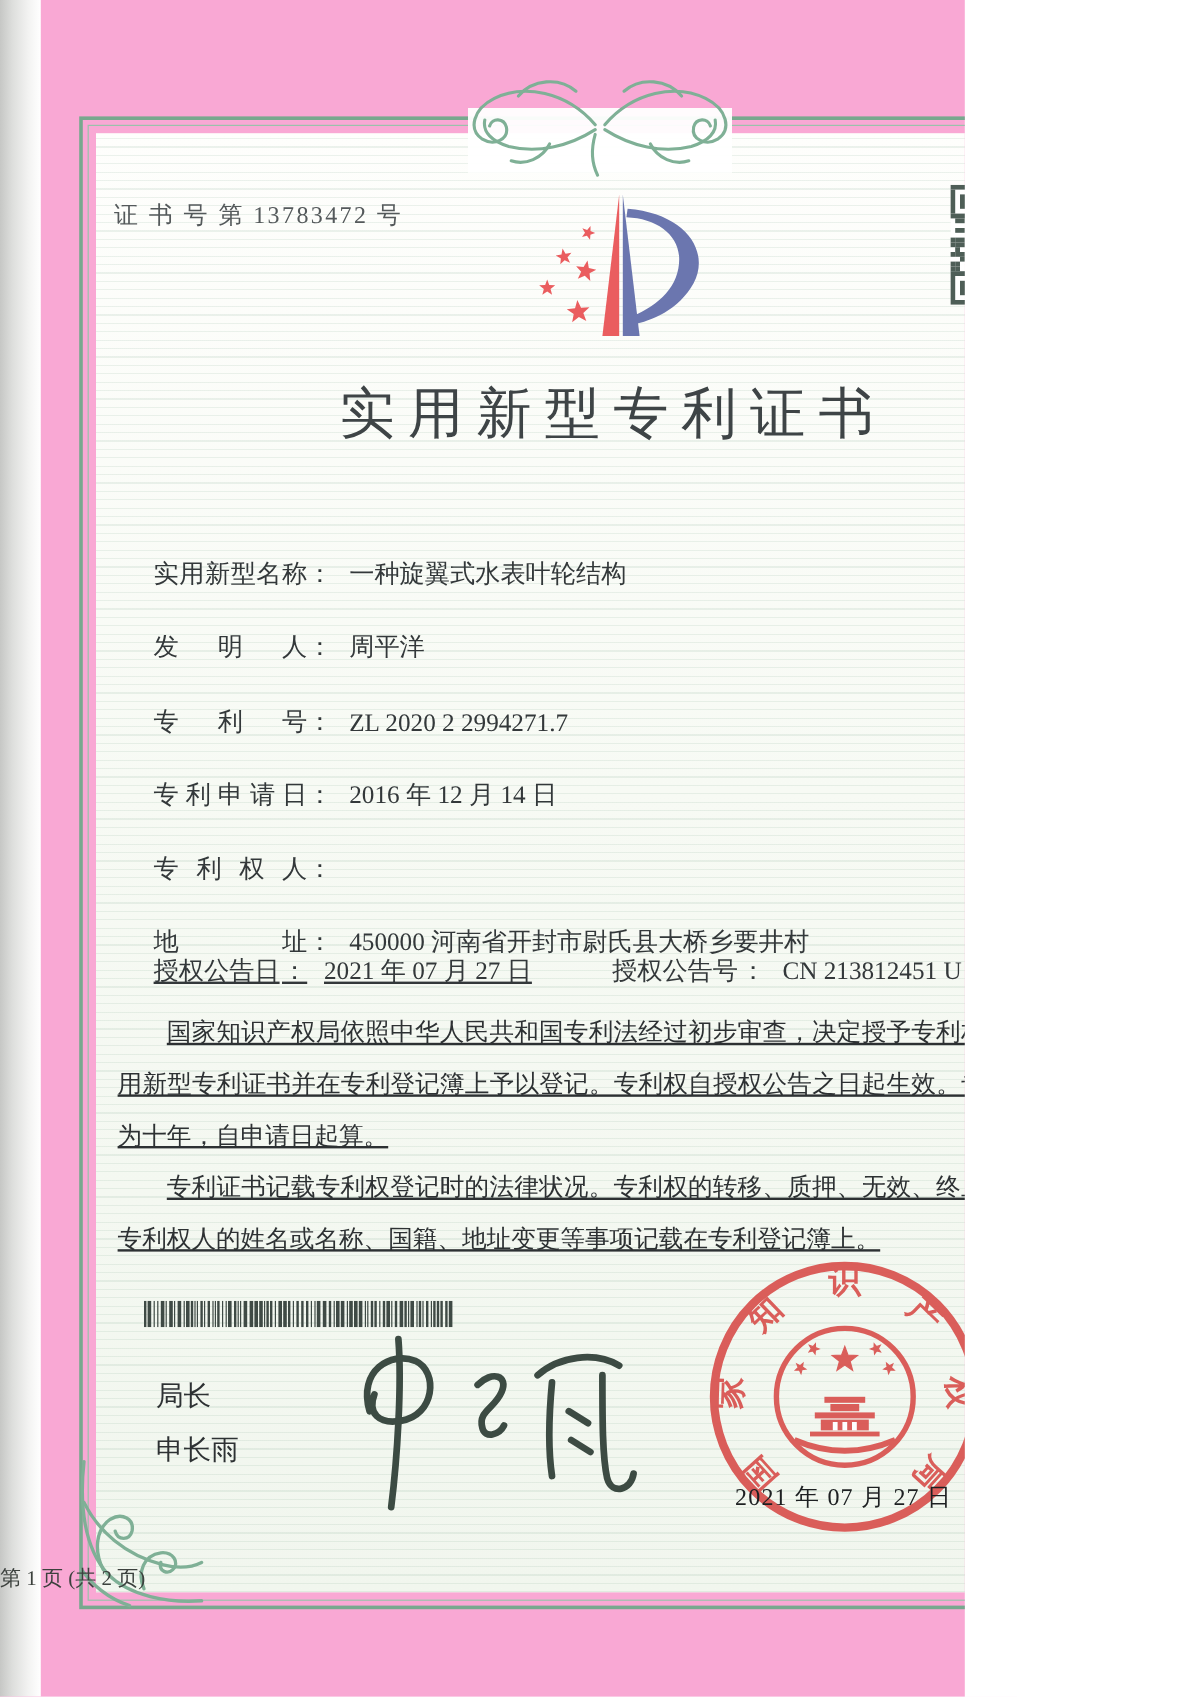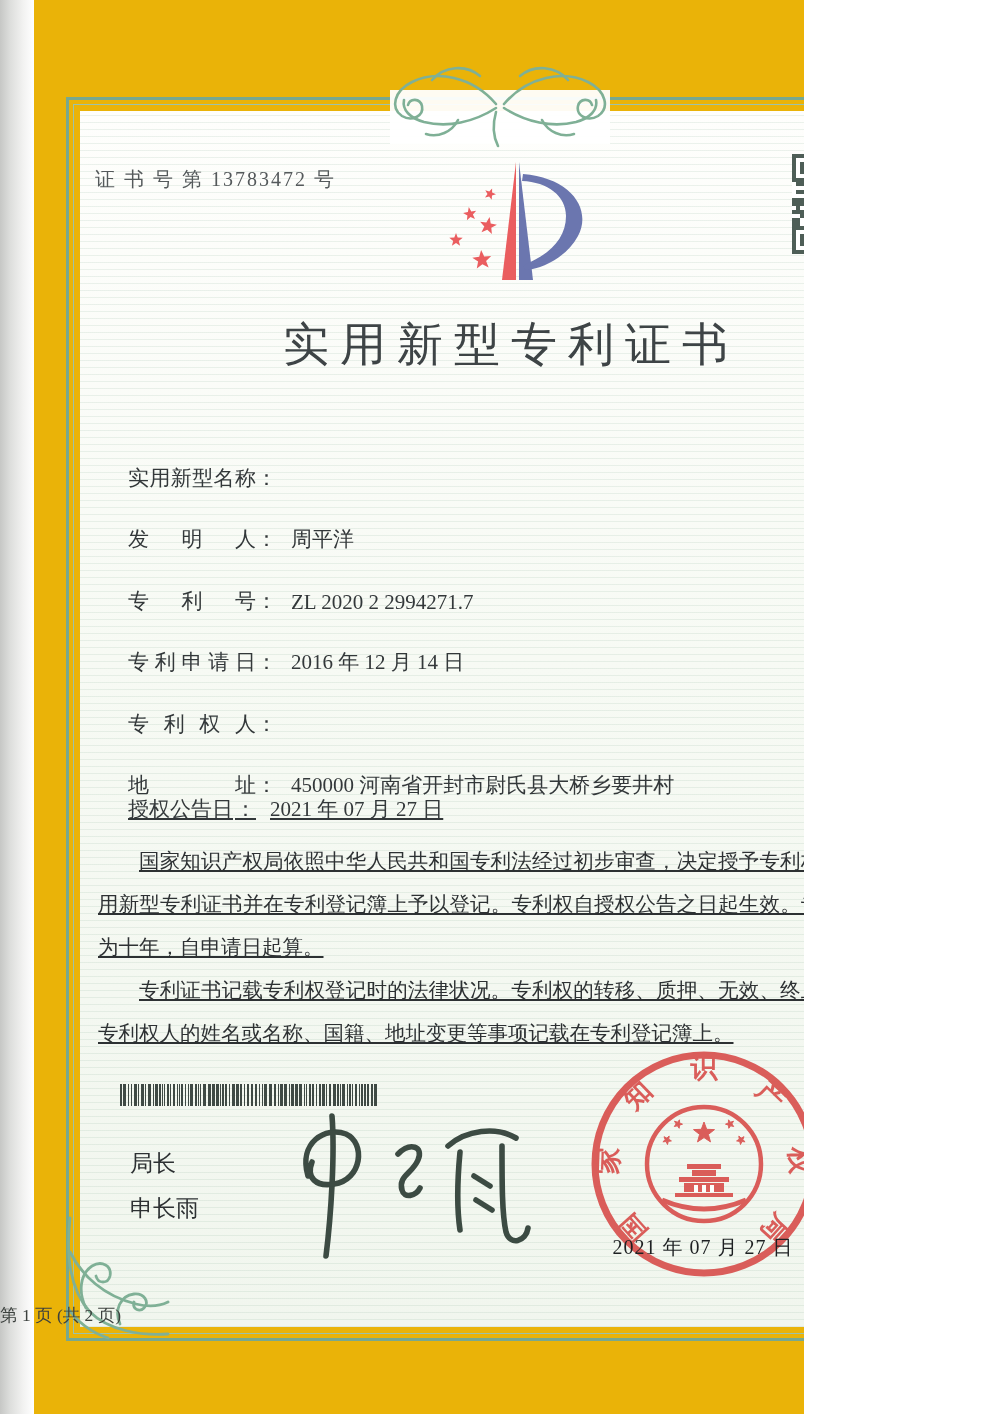--- a/index.html
+++ b/index.html
@@ -1,17 +1,17 @@
 <!DOCTYPE html>
 <html><head>
 <meta charset="utf-8">
 <style>
   html,body{margin:0;padding:0;background:#ffffff;}
   .page{
-    position:relative;width:804px;height:1414px;background:#eab308;
+    position:relative;width:804px;height:1414px;background:#f9a8d4;
     font-family:"Liberation Serif","DejaVu Serif",serif;color:#2e3234;overflow:hidden;
   }
   .scan-edge{position:absolute;left:0;top:0;width:34px;height:100%;
     background:linear-gradient(90deg,#c6c7c5 0,#dddedc 30%,#f3f3f2 70%,#ffffff 100%);}
   
   .frame{position:absolute;left:66px;top:97px;width:864px;height:1238px;border:3px solid #78a88e;}
   .frame-inner{position:absolute;inset:4px;border:1px solid #9ac2ab;}
   .frame-texture{position:absolute;inset:6px;
     background:
       repeating-linear-gradient(0deg, rgba(138,176,153,0.16) 0 1px, rgba(255,255,255,0) 1px 7px),
@@ -384,20 +384,21 @@
         <rect x="88" y="96" width="4" height="4"></rect>
       </g>
   </svg>
 
   <div class="abs doc-title">实用新型专利证书</div>
 
   <div class="abs fields">
     <div class="field-row">
       <span class="field-label">实用新型名称</span>
         <span class="field-colon">：</span>
+        <span>一种旋翼式水表叶轮结构</span>
     </div>
     <div class="field-row">
       <span class="field-label">发明人</span>
         <span class="field-colon">：</span>
         <span>周平洋</span>
     </div>
     <div class="field-row">
       <span class="field-label">专利号</span>
         <span class="field-colon">：</span>
         <span>ZL 2020 2 2994271.7</span>
@@ -414,20 +415,23 @@
     <div class="field-row">
       <span class="field-label">地址</span>
         <span class="field-colon">：</span>
         <span>450000  河南省开封市尉氏县大桥乡要井村</span>
     </div>
   </div>
 
   <div class="abs grant-row">
     <div class="grant-left">
       <span class="grant-label">授权公告日</span><span class="field-colon">：</span><span>2021 年 07 月 27 日</span>
+    </div>
+    <div>
+      <span class="grant-label">授权公告号</span><span class="field-colon">：</span><span>CN 213812451 U</span>
     </div>
   </div>
 
   <div class="abs paragraphs">
     <p>国家知识产权局依照中华人民共和国专利法经过初步审查，决定授予专利权，颁发实用新型专利证书并在专利登记簿上予以登记。专利权自授权公告之日起生效。专利权期限为十年，自申请日起算。</p>
     <p>专利证书记载专利权登记时的法律状况。专利权的转移、质押、无效、终止、恢复和专利权人的姓名或名称、国籍、地址变更等事项记载在专利登记簿上。</p>
   </div>
 
   <svg class="abs barcode" width="262" height="22" viewBox="0 0 262 22">
     <g id="barcode-bars" fill="#3f4a45">

